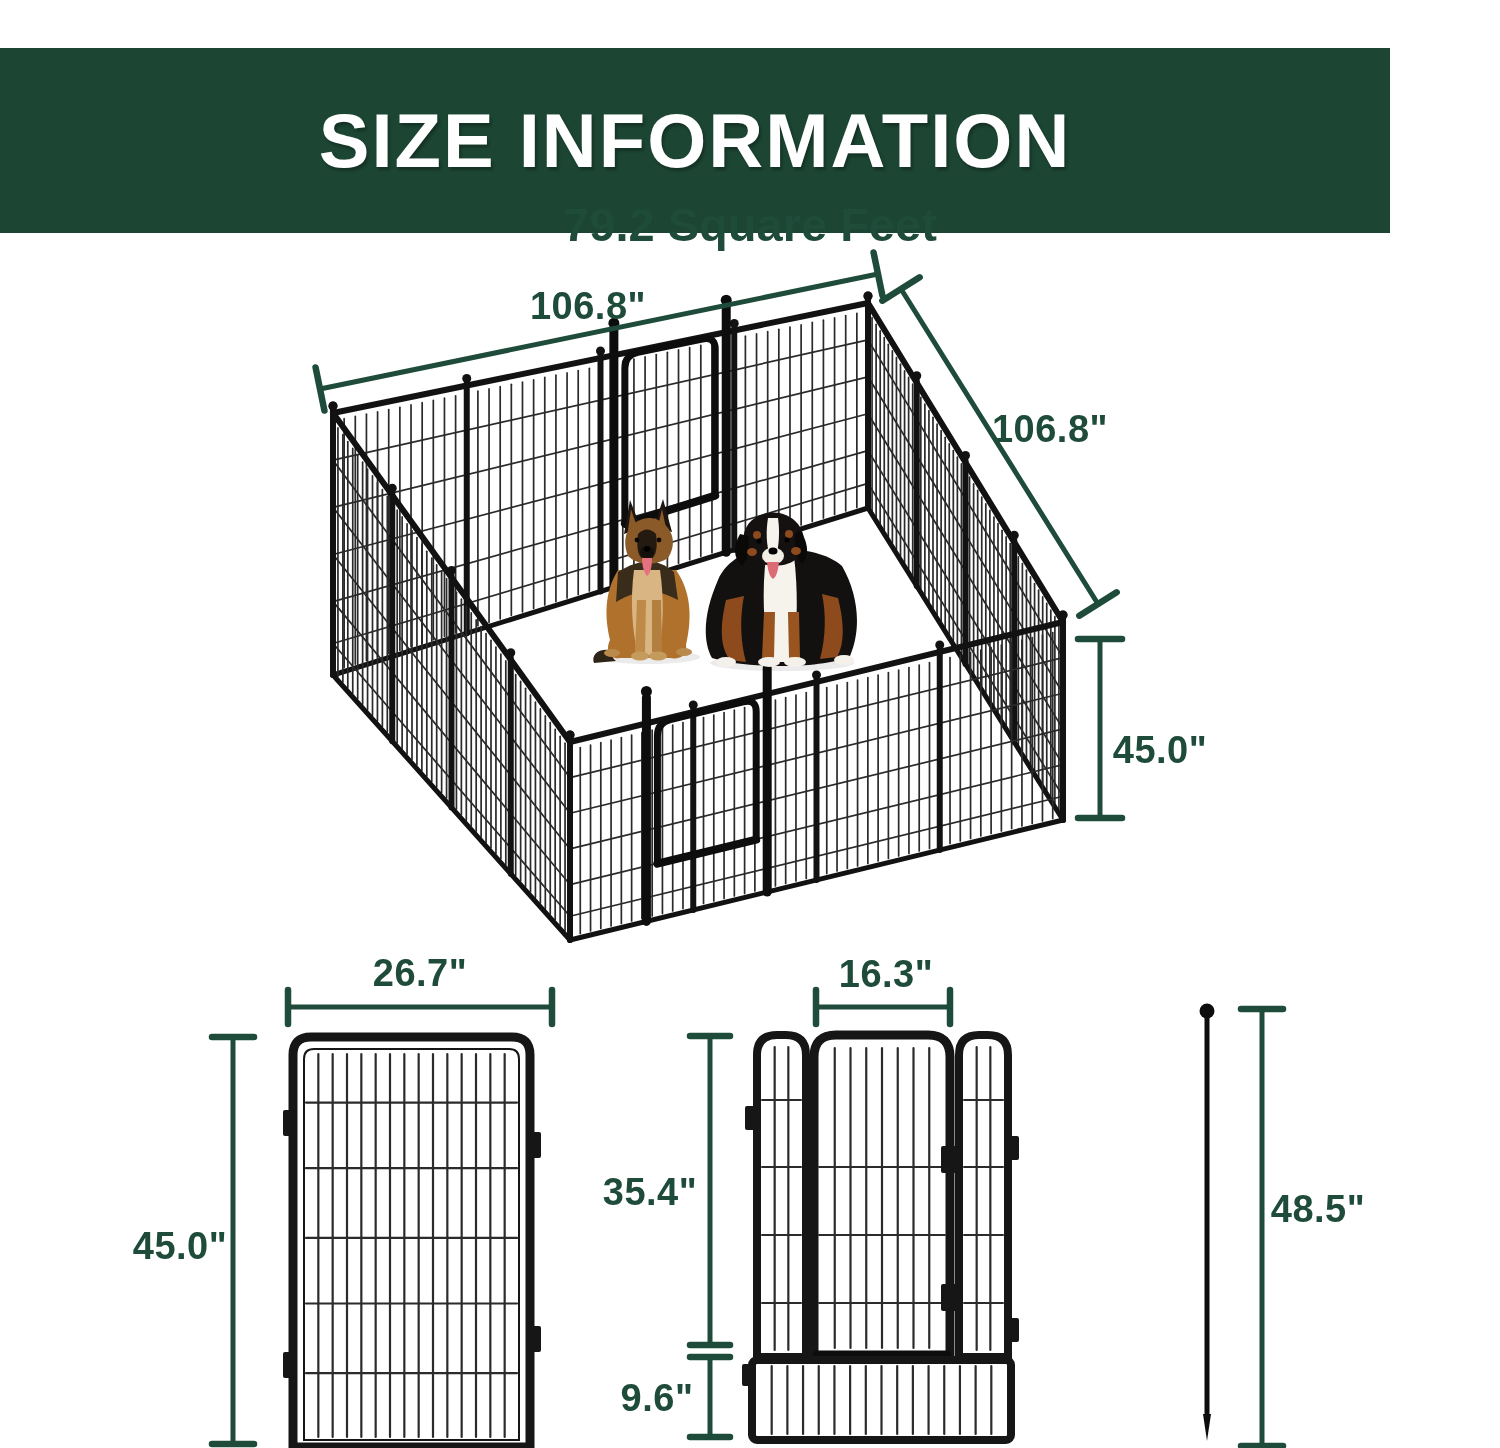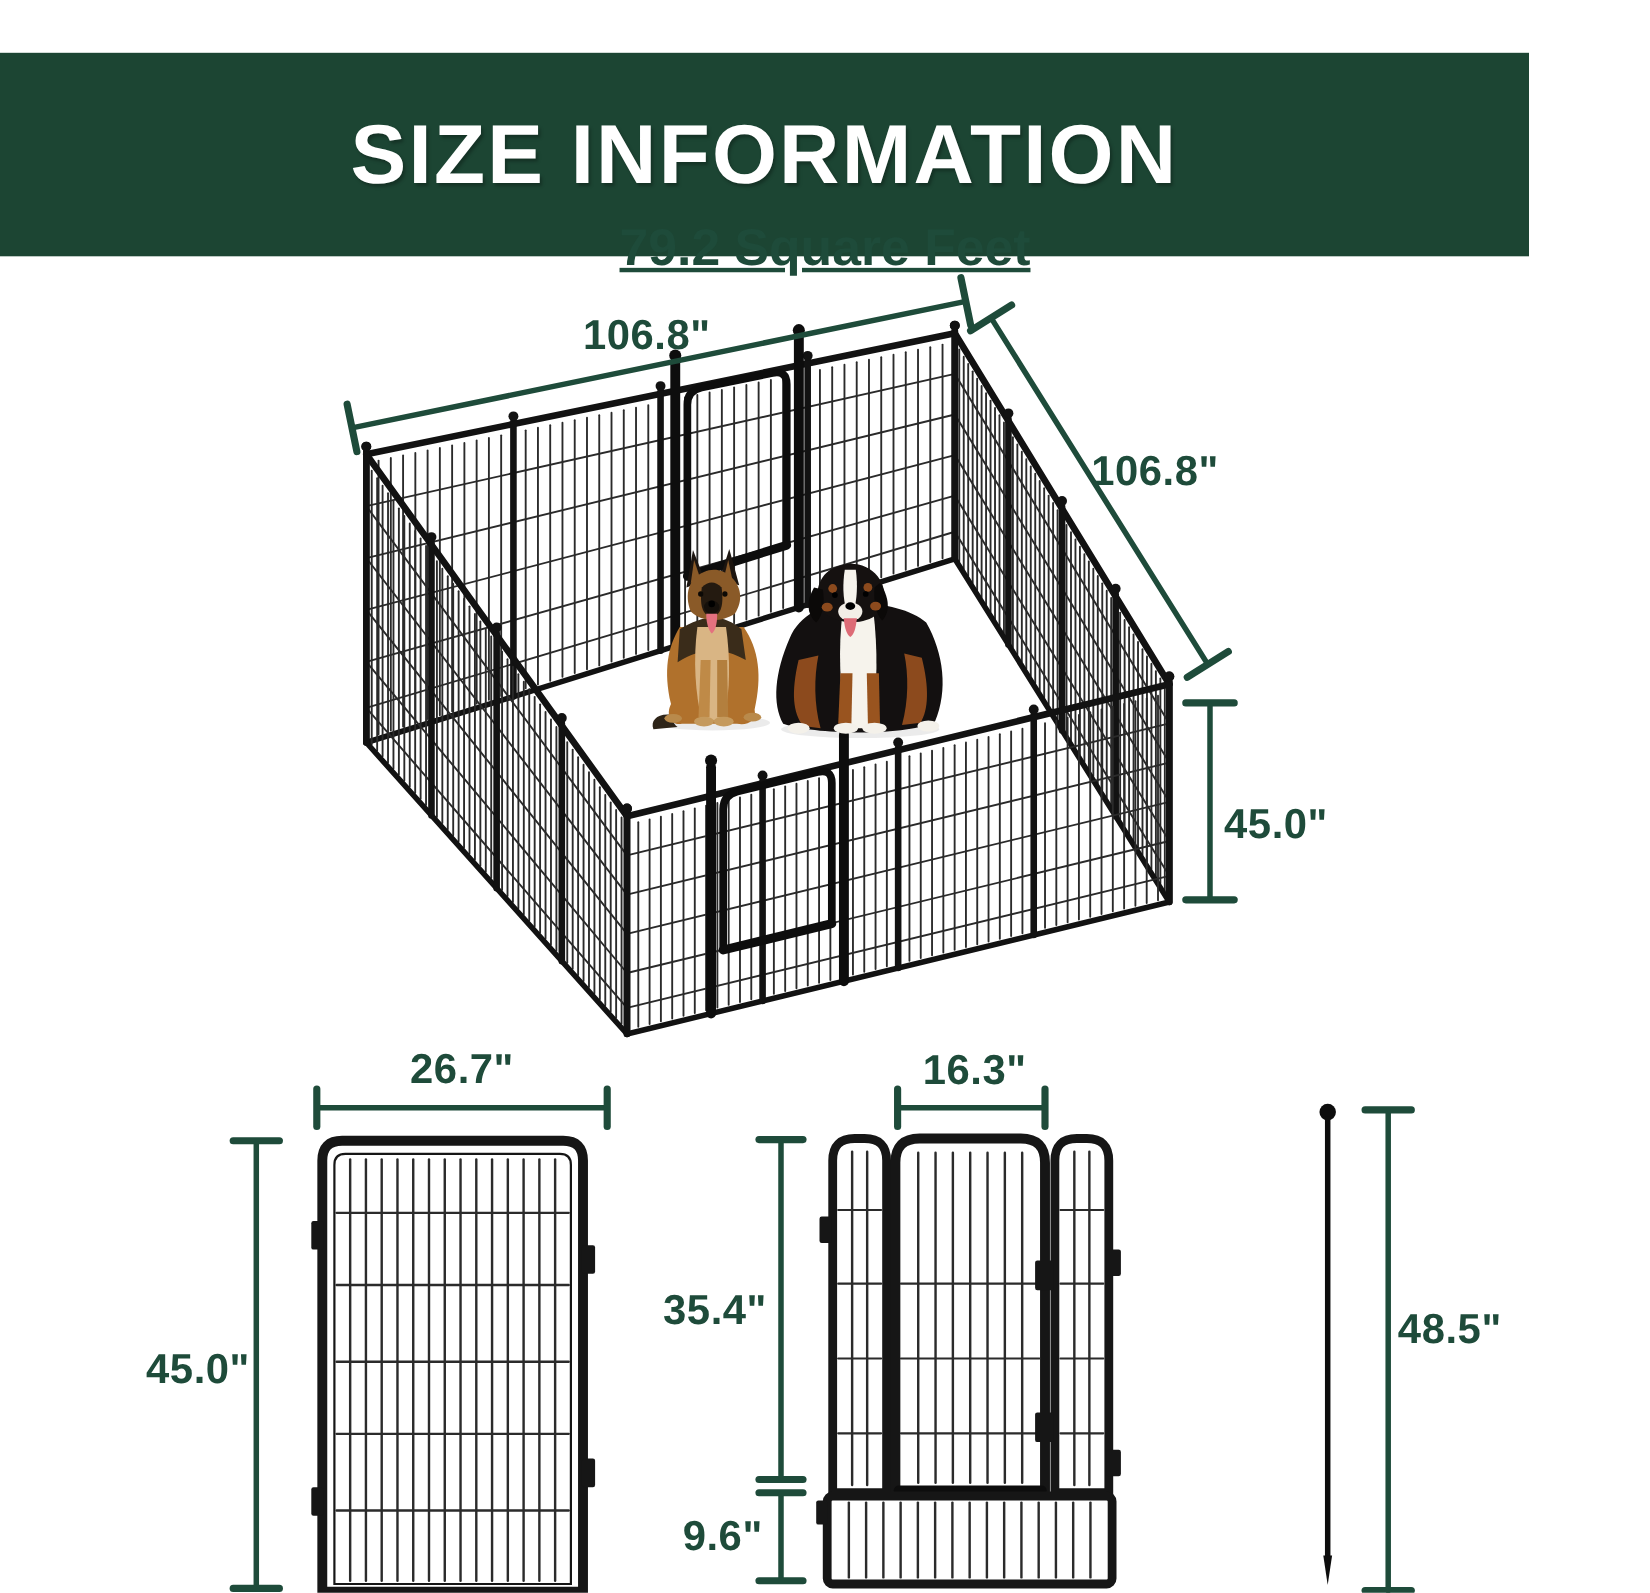--- a/index.html
+++ b/index.html
@@ -17,21 +17,21 @@
     position:absolute;left:0;top:0;width:1390px;height:185px;
     background:var(--banner-green);
     display:flex;align-items:center;justify-content:center;margin-top:48px;
   }
   .banner h1{
     margin:0;color:#ffffff;font-size:76px;font-weight:800;letter-spacing:2px;
     text-shadow:2px 3px 3px rgba(0,0,0,0.28);white-space:nowrap;
   }
   .subtitle{
     position:absolute;left:750px;top:224px;transform:translate(-50%,-50%);
-    color:var(--ink-green);font-size:47px;font-weight:700;white-space:nowrap;text-decoration:underline;
+    color:var(--ink-green);font-size:47px;font-weight:700;white-space:nowrap;
   }
   #art{position:absolute;left:0;top:0;}
   .dim-label{
     position:absolute;transform:translate(-50%,-50%);
     color:var(--ink-green);font-size:38px;font-weight:700;white-space:nowrap;
     letter-spacing:0.5px;
   }
 </style>
 </head>
 <body>

